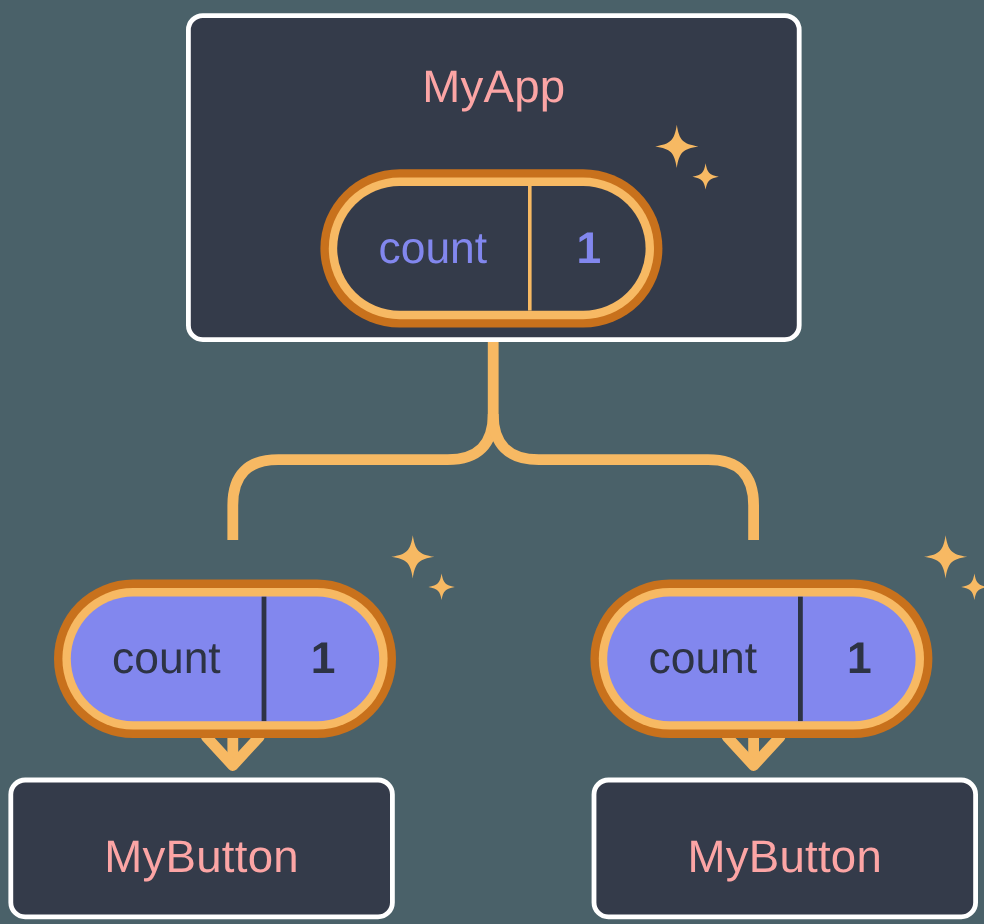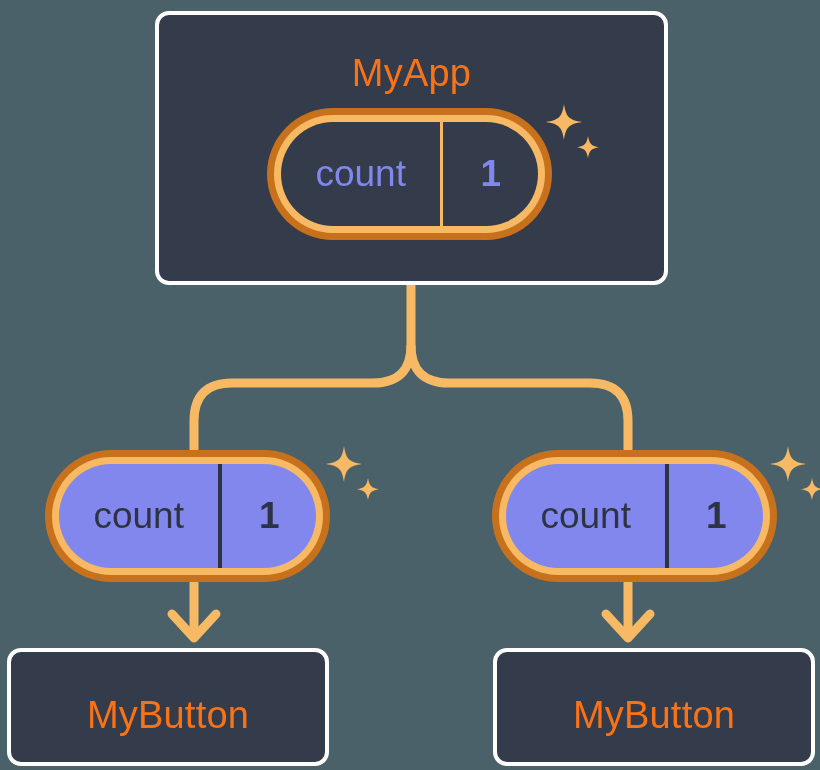--- a/index.html
+++ b/index.html
@@ -30,21 +30,21 @@
 
   
   .comp-box {
     position: absolute;
     background: #343b4a;
     border: 4px solid #ffffff;
     border-radius: 14px;
     box-sizing: border-box;
   }
   .comp-title {
-    color: #f97316;
+    color: #fca5a5;
     font-size: 38px;
     font-weight: 400;
     letter-spacing: 0.2px;
     text-align: center;
     white-space: nowrap;
   }
   #box-myapp {
     left: 155px;
     top: 11px;
     width: 513px;
@@ -76,20 +76,21 @@
   }
 
   
   .pill {
     position: absolute;
     box-sizing: border-box;
     border-radius: 999px;
     background: #c8711c;          
     padding: 7px;
     display: flex;
+    margin-top: 33px;
   }
   .pill-inner {
     flex: 1;
     border-radius: 999px;
     background: #f7b963;          
     padding: 7px;
     box-sizing: border-box;
     display: flex;
   }
   .pill-core {

